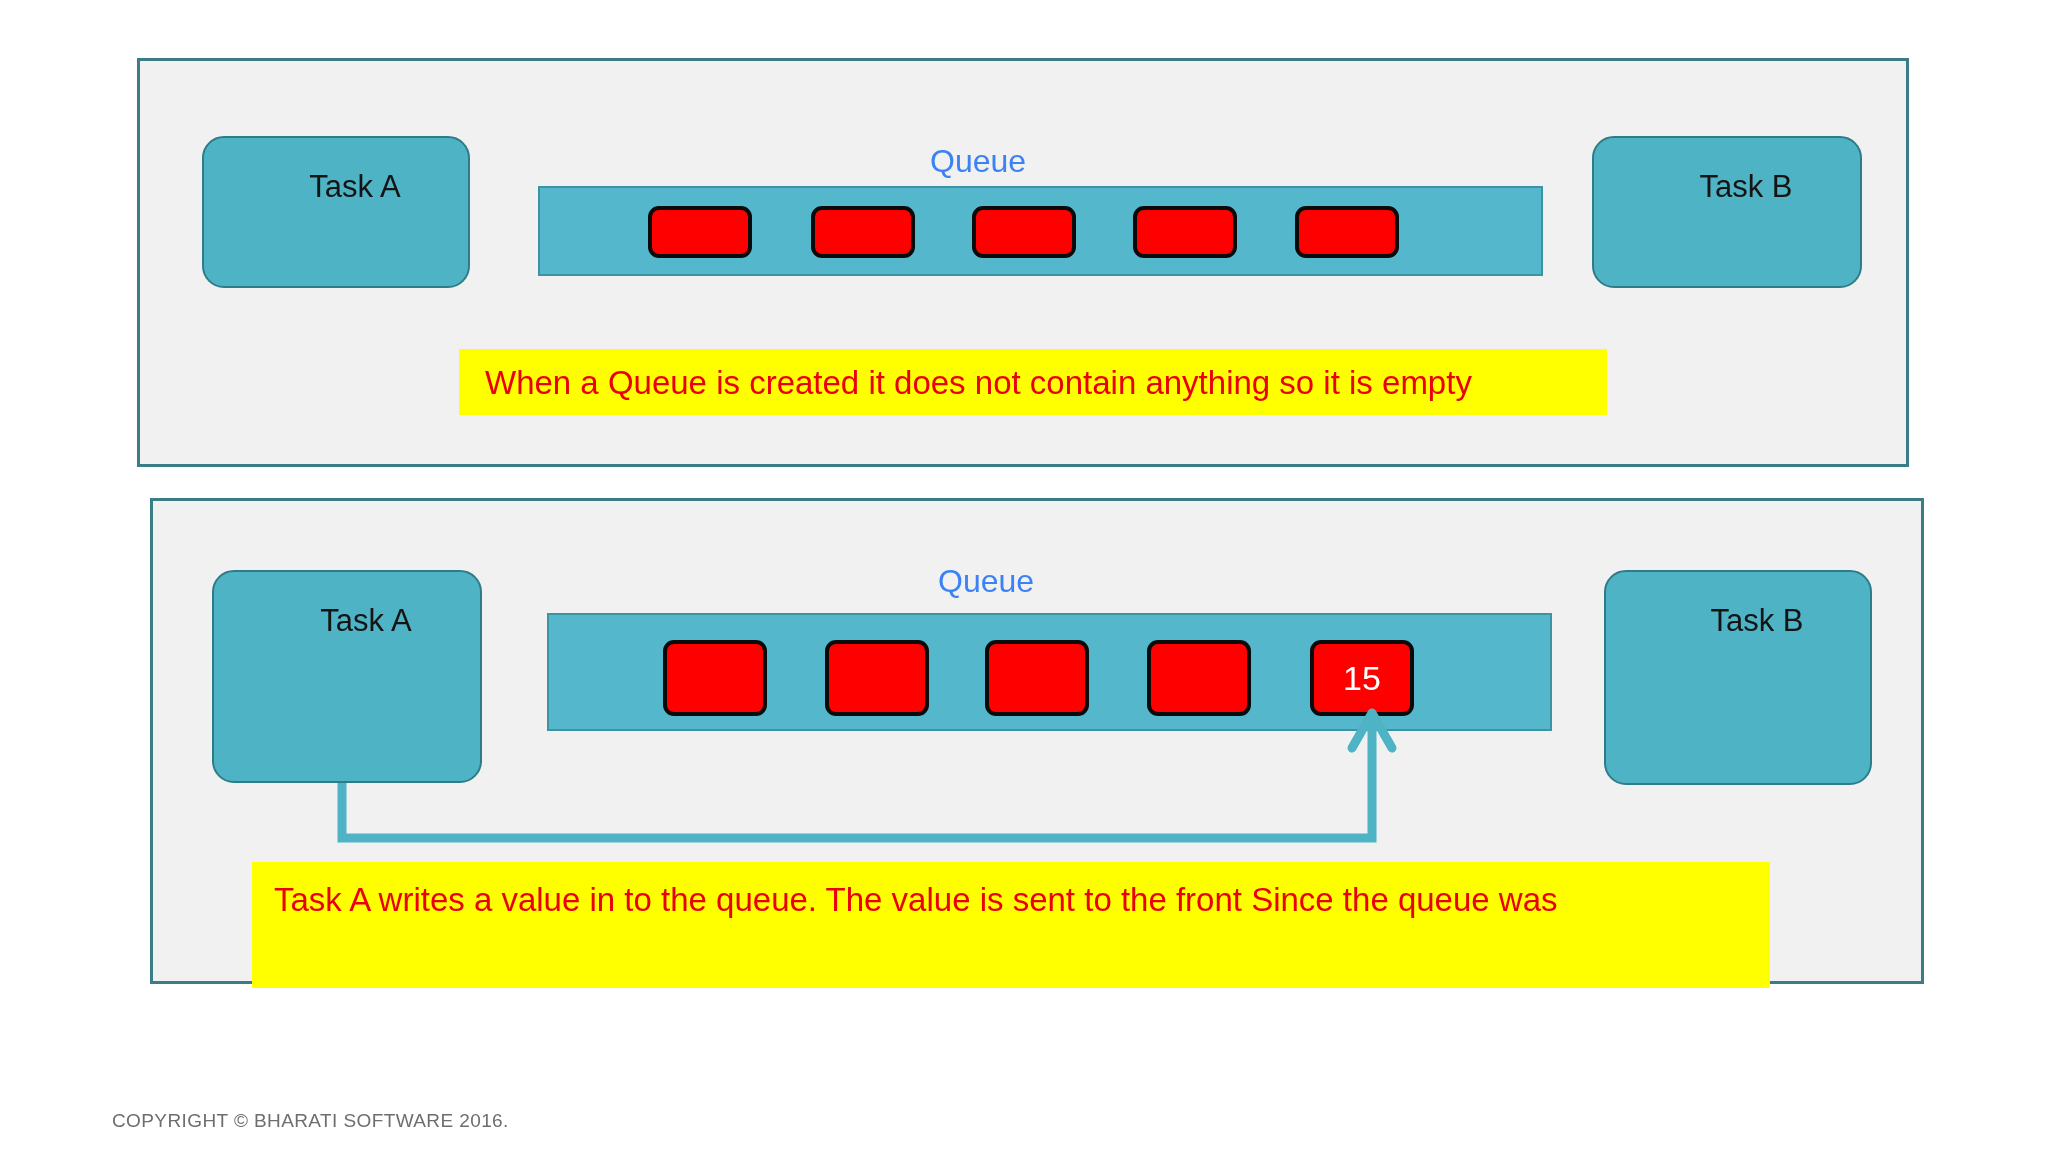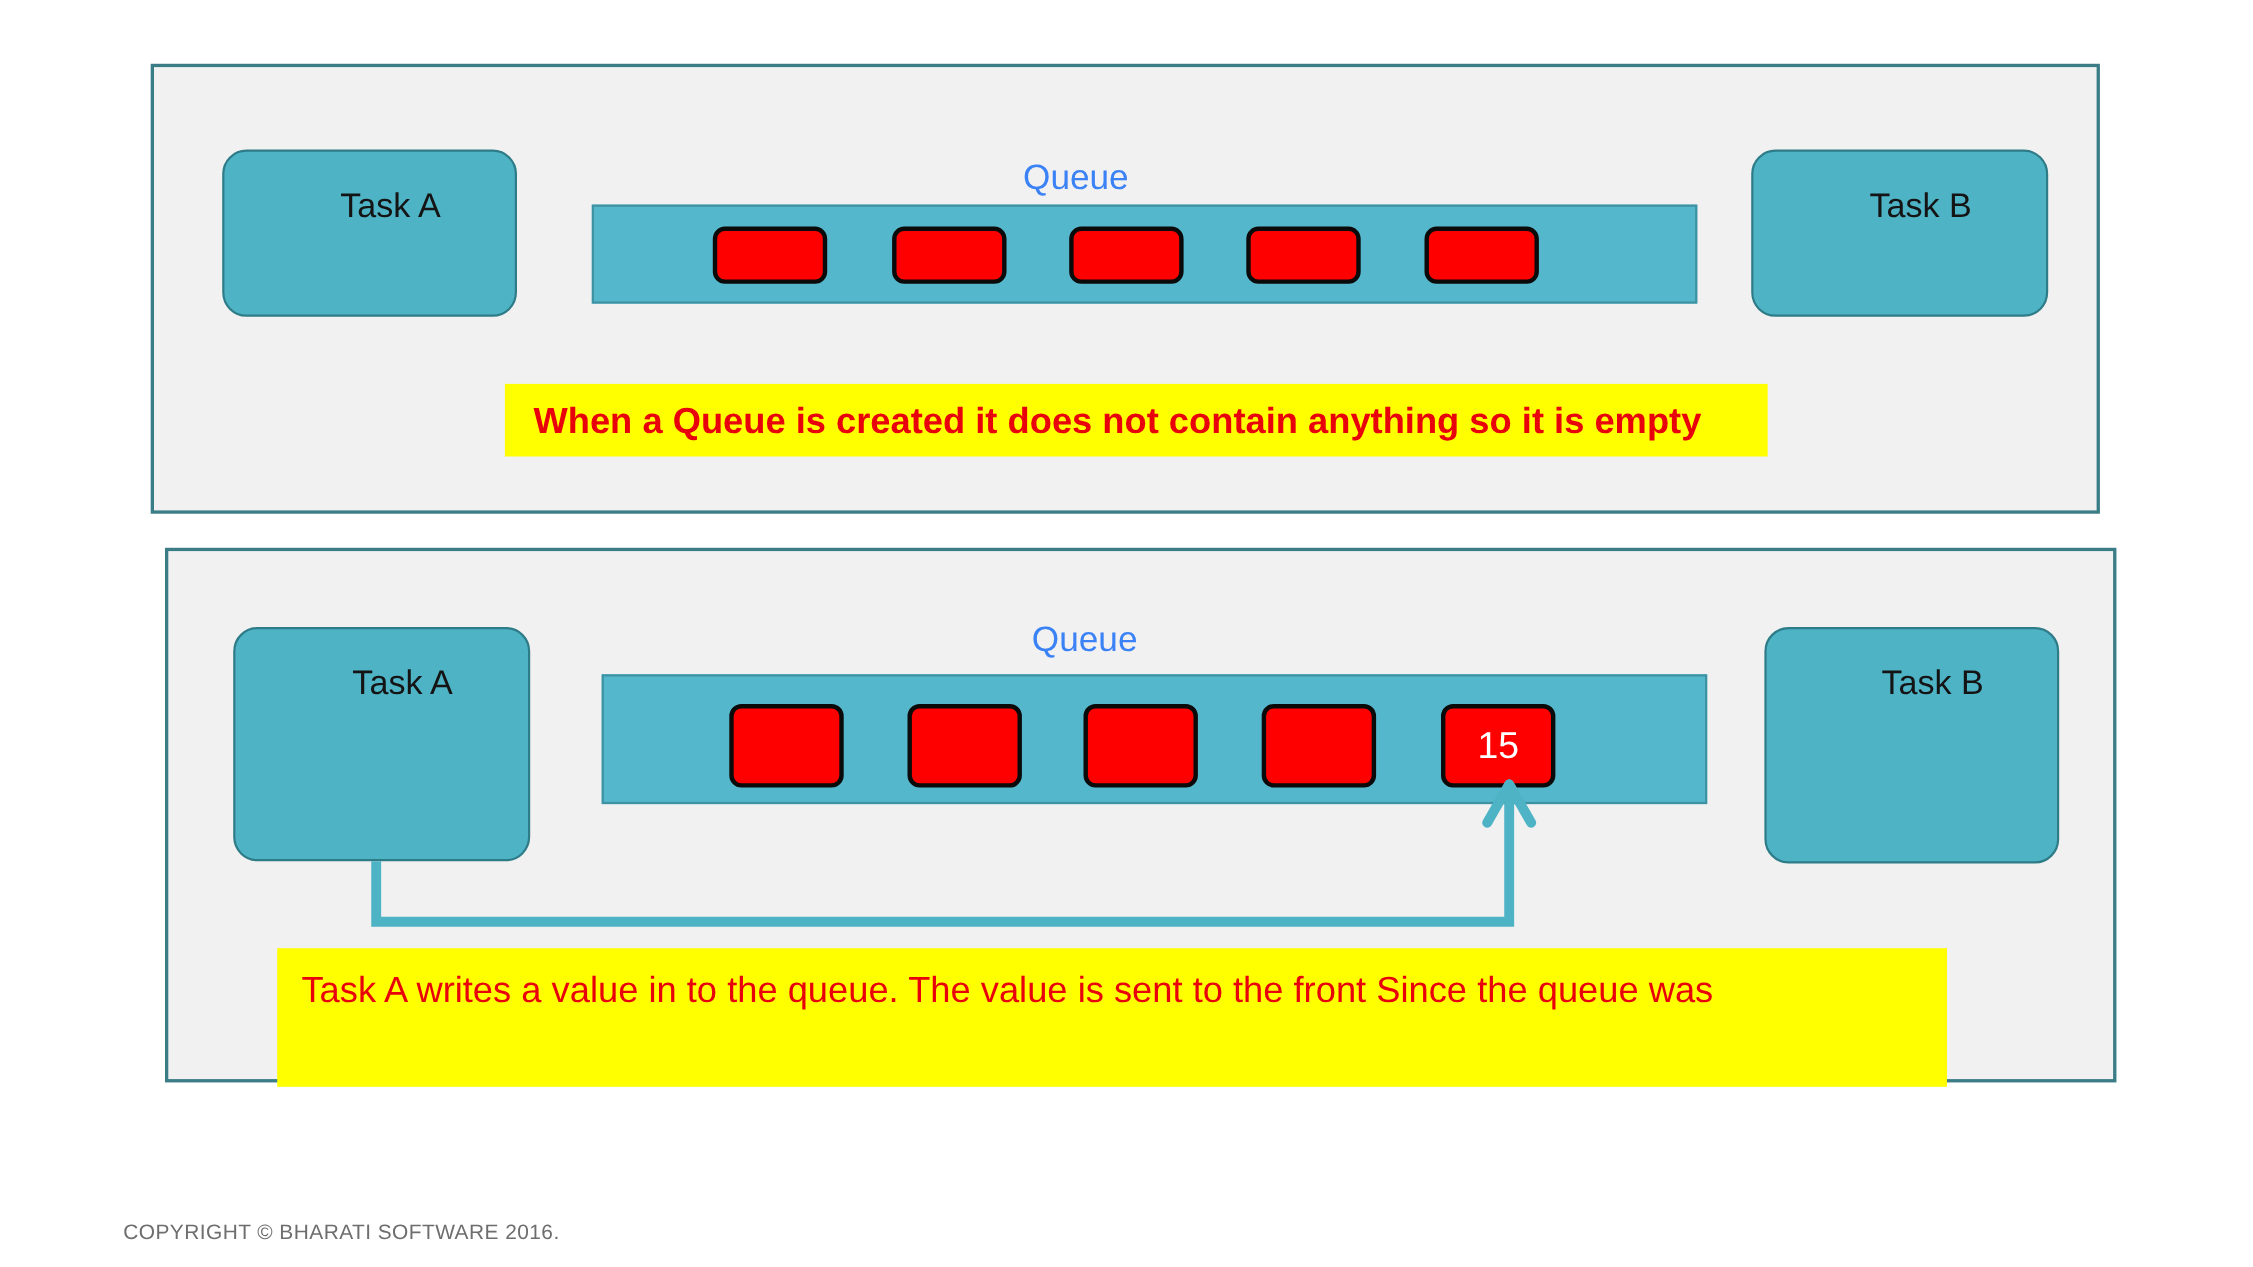--- a/index.html
+++ b/index.html
@@ -102,21 +102,21 @@
   }
   .callout-text {
     color: #E8020B;
     font-size: 33px;
     font-family: "Liberation Sans", sans-serif;
   }
   #callout-1 {
     left: 459px; top: 349px; width: 1148px; height: 66px;
     display: flex; align-items: center;
   }
-  #callout-1 .callout-text { padding-left: 26px; line-height: 1; font-weight: bold; }
+  #callout-1 .callout-text { padding-left: 26px; line-height: 1; }
 
   #callout-2 {
     left: 252px; top: 862px; width: 1518px; height: 126px;
     padding: 14px 0 0 22px;
   }
   #callout-2 .callout-text { display: block; line-height: 48px; }
 
   
   #connector { position: absolute; left: 0; top: 0; width: 2048px; height: 1152px; pointer-events: none; }
 

